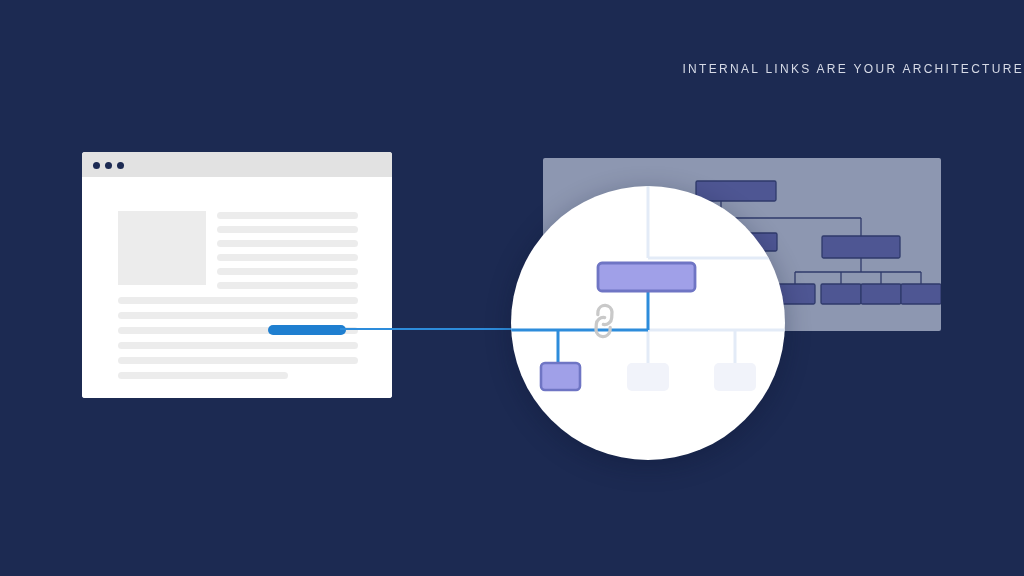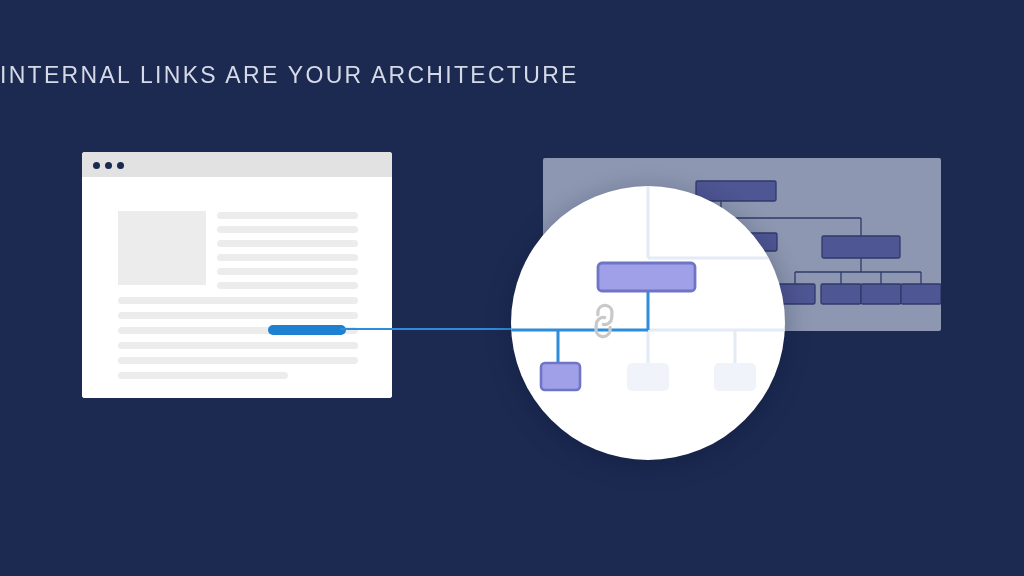--- a/index.html
+++ b/index.html
@@ -12,23 +12,23 @@
     background: #1c2a52;
     font-family: "Liberation Sans", sans-serif;
     position: relative;
   }
 
   
   #slide-title {
     position: absolute;
     left: 0; right: 0;
     top: 62px;
-    text-align: left;
+    text-align: right;
     color: #d6dae6;
-    font-size: 23px;
+    font-size: 12px;
     letter-spacing: 2.3px;
     font-weight: 400;
     text-transform: uppercase;
     white-space: nowrap;
   }
 
   
   #browser-window {
     position: absolute;
     left: 82px;

